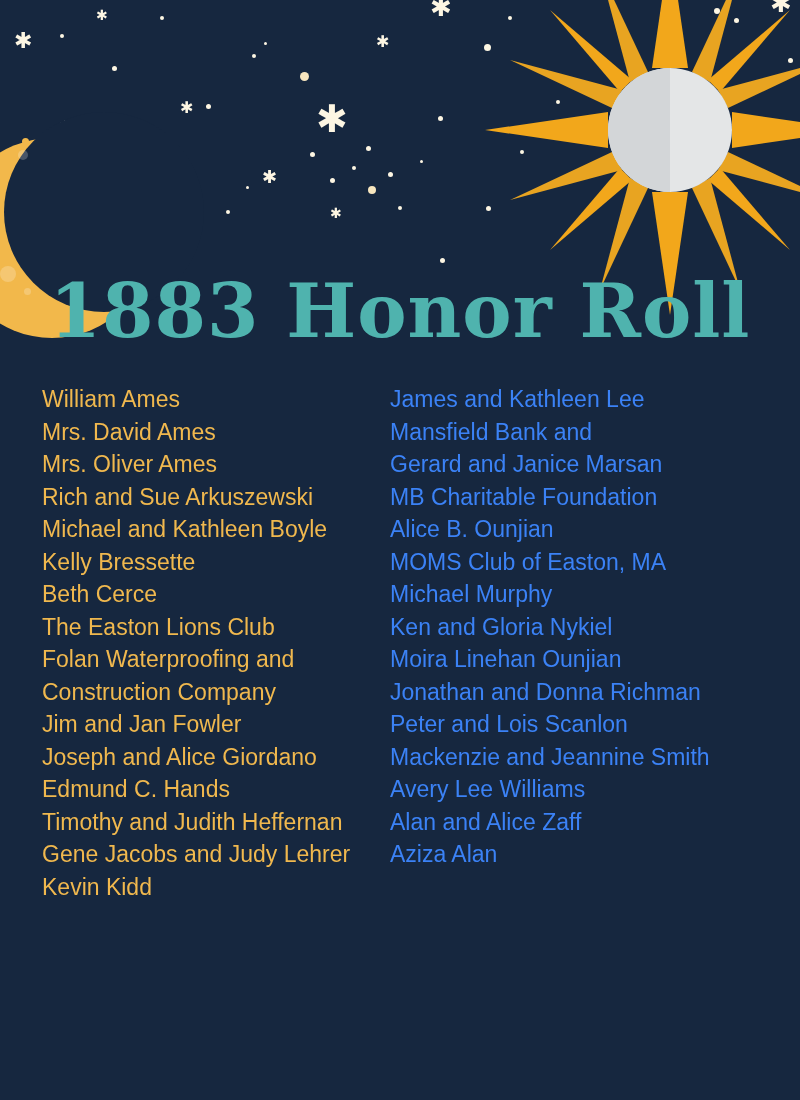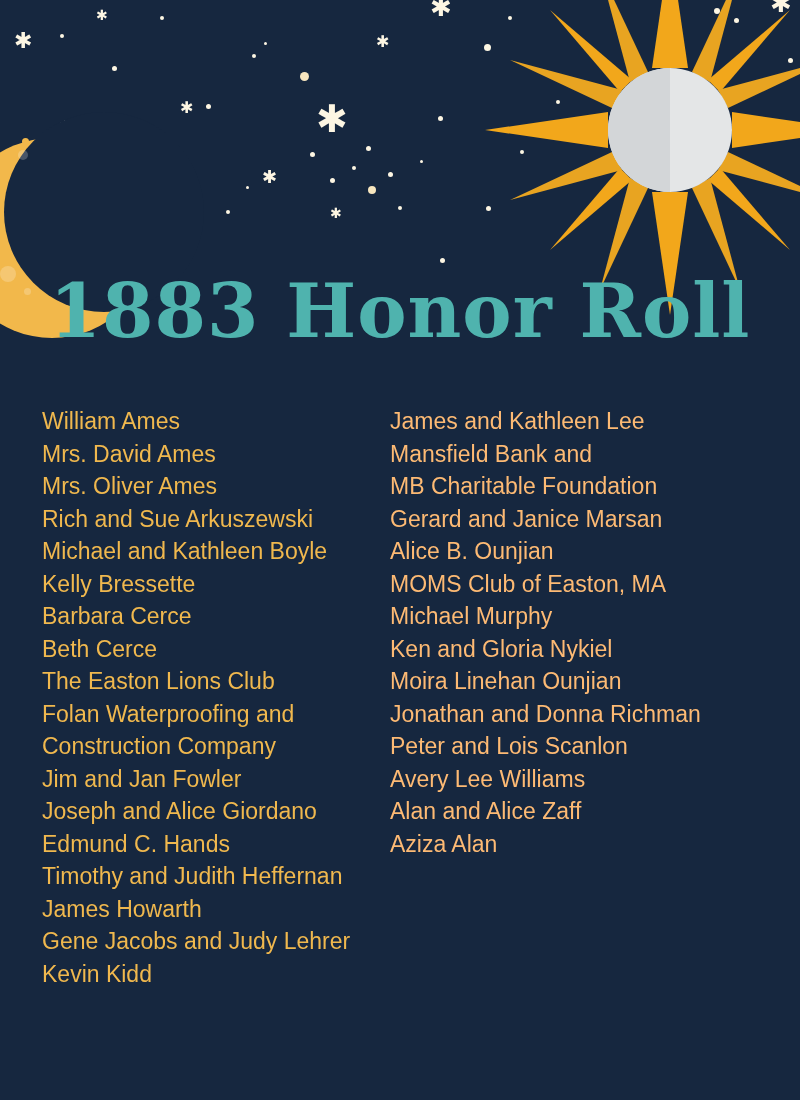--- a/index.html
+++ b/index.html
@@ -93,21 +93,21 @@
     font-family: "DejaVu Serif", serif;
     font-weight: bold;
     font-size: 74px;
     letter-spacing: 1px;
     white-space: nowrap;
   }
 
   
   .columns {
     position: absolute;
-    top: 405px;
+    top: 383px;
     left: 0;
     width: 800px;
     display: flex;
   }
   .col {
     box-sizing: border-box;
   }
   .col-left {
     width: 375px;
     padding-left: 42px;
@@ -117,21 +117,21 @@
     padding-left: 15px;
   }
   .name {
     color: #f0b84e;
     font-family: "Liberation Sans", sans-serif;
     font-size: 23px;
     line-height: 32.5px;
     white-space: nowrap;
   }
   .col-right .name {
-    color: #fdba74;
+    color: #3b82f6;
   }
 </style>
 </head>
 <body>
 
 <div class="poster">
 
   <div class="sky">
     <span class="star-dot" style="left:22px;top:138px;width:7px;height:7px;background:#f2b84b;"></span>
     <span class="star-dot" style="left:112px;top:66px;width:5px;height:5px;"></span>
@@ -217,44 +217,43 @@
   <div class="title">1883 Honor Roll</div>
 
   <div class="columns">
     <div class="col col-left">
       <div class="name">William Ames</div>
       <div class="name">Mrs. David Ames</div>
       <div class="name">Mrs. Oliver Ames</div>
       <div class="name">Rich and Sue Arkuszewski</div>
       <div class="name">Michael and Kathleen Boyle</div>
       <div class="name">Kelly Bressette</div>
-      <div class="name">Barbara Cerce</div>
       <div class="name">Beth Cerce</div>
       <div class="name">The Easton Lions Club</div>
       <div class="name">Folan Waterproofing and</div>
       <div class="name">Construction Company</div>
       <div class="name">Jim and Jan Fowler</div>
       <div class="name">Joseph and Alice Giordano</div>
       <div class="name">Edmund C. Hands</div>
       <div class="name">Timothy and Judith Heffernan</div>
-      <div class="name">James Howarth</div>
       <div class="name">Gene Jacobs and Judy Lehrer</div>
       <div class="name">Kevin Kidd</div>
     </div>
     <div class="col col-right">
       <div class="name">James and Kathleen Lee</div>
       <div class="name">Mansfield Bank and</div>
+      <div class="name">Gerard and Janice Marsan</div>
       <div class="name">MB Charitable Foundation</div>
-      <div class="name">Gerard and Janice Marsan</div>
       <div class="name">Alice B. Ounjian</div>
       <div class="name">MOMS Club of Easton, MA</div>
       <div class="name">Michael Murphy</div>
       <div class="name">Ken and Gloria Nykiel</div>
       <div class="name">Moira Linehan Ounjian</div>
       <div class="name">Jonathan and Donna Richman</div>
       <div class="name">Peter and Lois Scanlon</div>
+      <div class="name">Mackenzie and Jeannine Smith</div>
       <div class="name">Avery Lee Williams</div>
       <div class="name">Alan and Alice Zaff</div>
       <div class="name">Aziza Alan</div>
     </div>
   </div>
 
 </div>
 
 </body></html>

